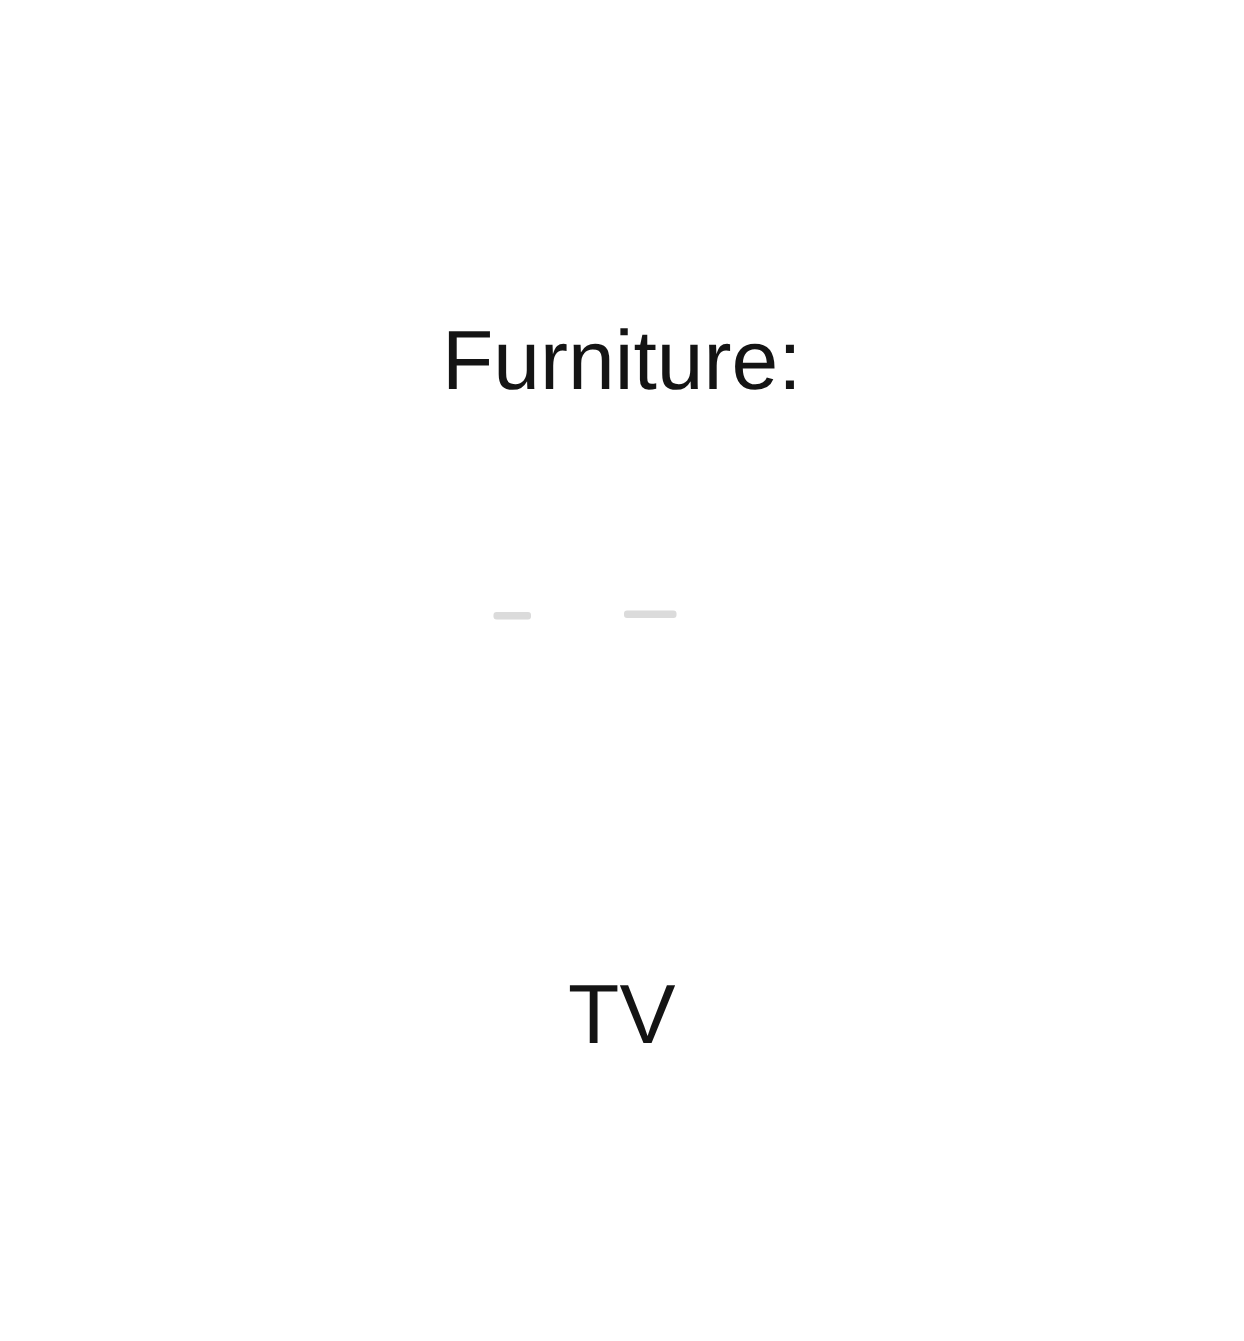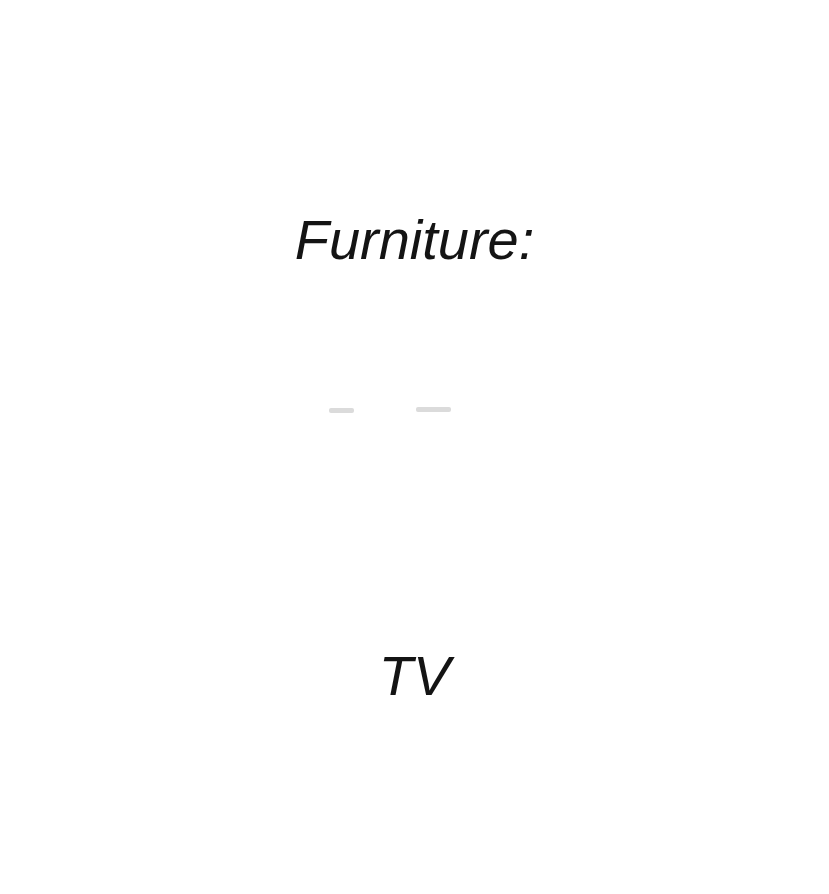--- a/index.html
+++ b/index.html
@@ -23,21 +23,20 @@
     text-align: center;
     font-size: 56px;
     line-height: 72.8px;
     font-weight: 400;
     color: #141414;
     letter-spacing: 0px;
     white-space: pre;
   }
   .line {
     display: block;
-    font-style: italic;
   }
   
   .wm-dash {
     position: absolute;
     height: 5px;
     background: #9a9a9a;
     border-radius: 2px;
     opacity: 0.75;
   }
   .wm-dash.d1 { left: 329px; top: 408px; width: 25px; }

